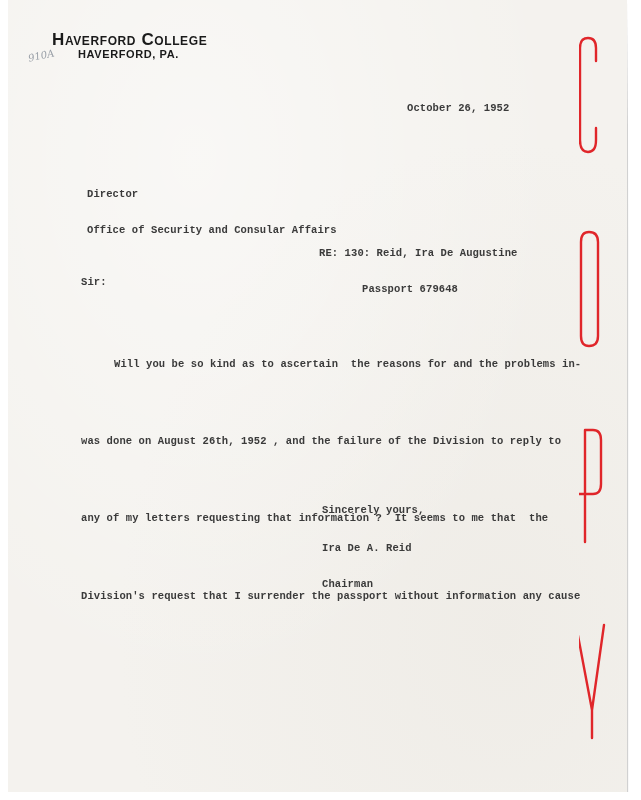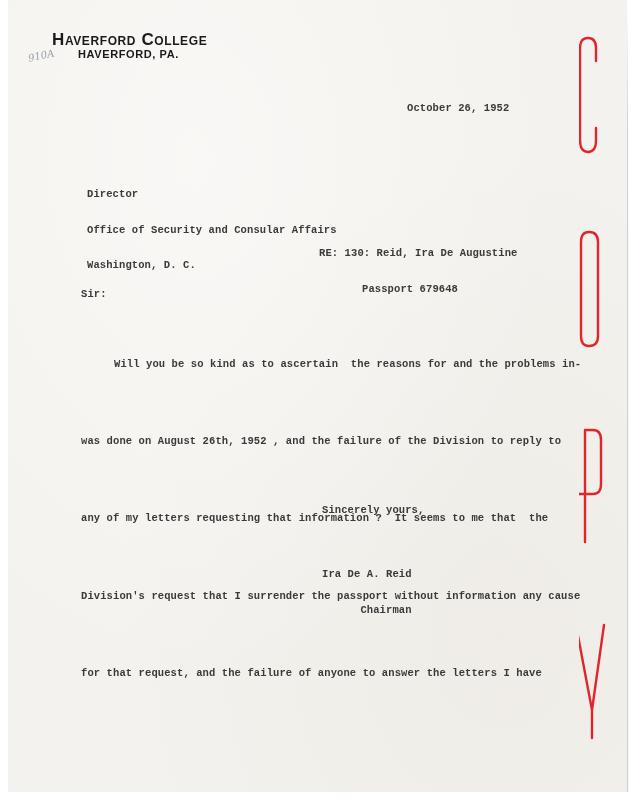--- a/index.html
+++ b/index.html
@@ -64,29 +64,29 @@
       font-weight: bold;
       letter-spacing: 0.1px;
       white-space: pre;
       line-height: 12px;
     }
     .date { left: 399px; top: 102px; }
     .address { left: 63px; top: 164px; margin-left: 16px; }
     .address div { height: 11.5px; }
     .re { left: 311px; top: 223px; }
     .re .re-line2 { padding-left: 43px; }
-    .salutation { left: 73px; top: 288px; }
+    .salutation { left: 73px; top: 276px; }
     .body {
       left: 73px;
       top: 300px;
       line-height: 25.8px;
     }
     .body .indent { padding-left: 33px; text-align: right; }
     .closing { left: 314px; top: 504px; }
-    .signature { left: 314px; top: 544px; text-align: right; }
+    .signature { left: 314px; top: 518px; }
     .copy-stamp {
       position: absolute;
       left: 579px;
       top: 0;
       width: 40px;
       height: 800px;
     }
     .copy-stamp svg { position: absolute; left: 0; top: 0; }
   </style>
 </head>
@@ -99,36 +99,34 @@
     <div class="lh-city">HAVERFORD, PA.</div>
   </div>
 
   <div class="pencil-note">910A</div>
 
   <div class="typed date">October 26, 1952</div>
 
   <div class="typed address">
     <div>Director</div>
     <div>Office of Security and Consular Affairs</div>
-    <div>Washington, D. C.</div>
   </div>
 
   <div class="typed re">
     <div>RE: 130: Reid, Ira De Augustine</div>
     <div class="re-line2">Passport 679648</div>
   </div>
 
   <div class="typed salutation">Sir:</div>
 
   <div class="typed body">
     <div class="indent">Will you be so kind as to ascertain  the reasons for and the problems in-</div>
     <div>was done on August 26th, 1952 , and the failure of the Division to reply to</div>
     <div>any of my letters requesting that information ?  It seems to me that  the</div>
     <div>Division's request that I surrender the passport without information any cause</div>
-    <div>for that request, and the failure of anyone to answer the letters I have</div>
     
     
   </div>
 
   <div class="typed closing">Sincerely yours,</div>
 
   <div class="typed signature">
     <div>Ira De A. Reid</div>
     <div>Chairman</div>
   </div>

